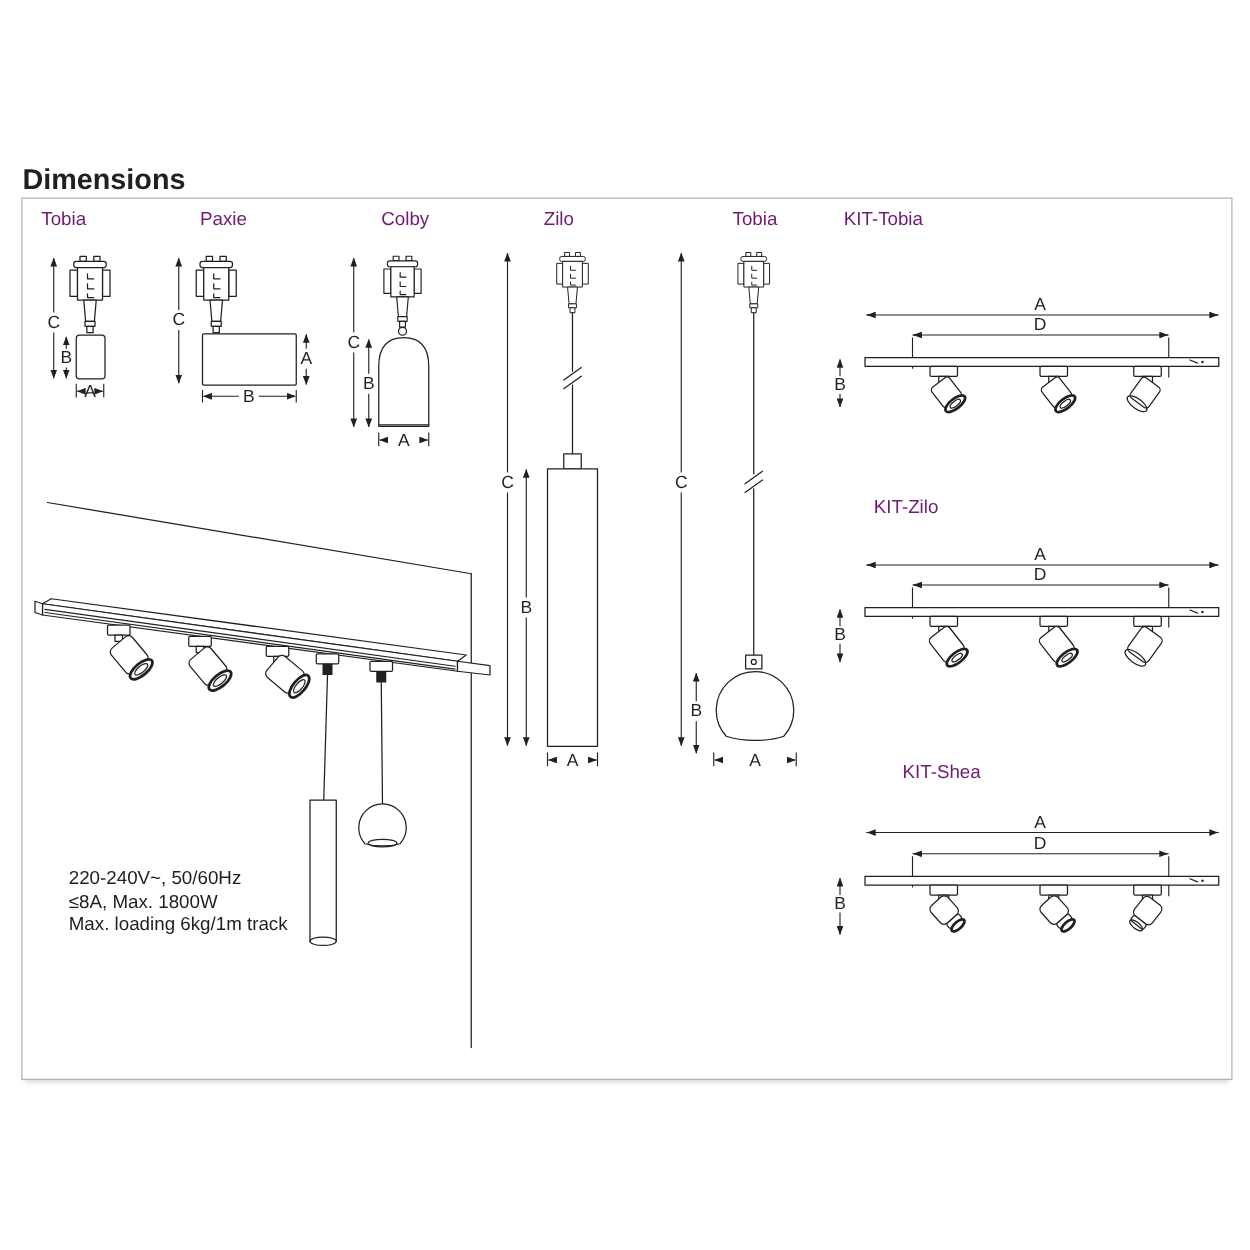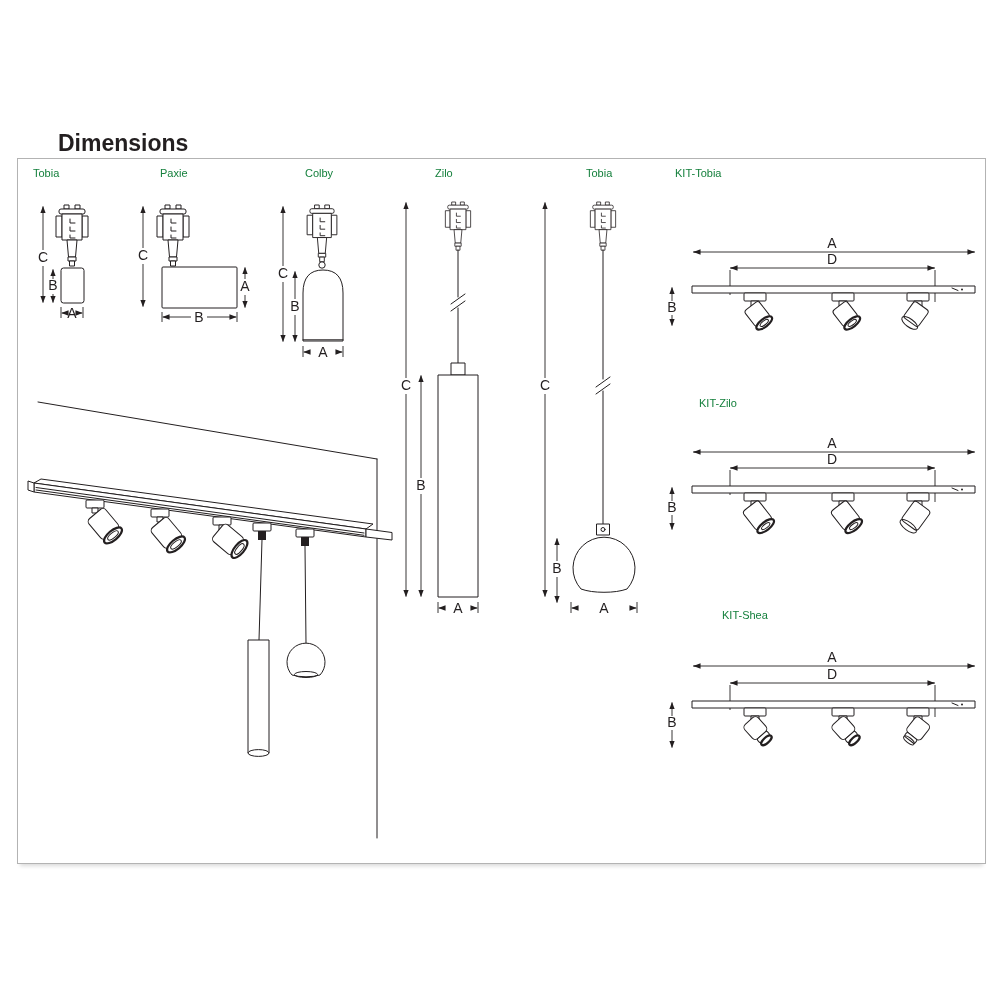--- a/index.html
+++ b/index.html
@@ -1,21 +1,21 @@
 <!DOCTYPE html>
 <html><head>
 <meta charset="utf-8">
 <style>
   html,body{margin:0;padding:0;background:#fff;}
   .page{position:relative;width:1000px;height:1000px;background:#fff;overflow:hidden;
         font-family:"Liberation Sans",sans-serif;color:#231f20;}
-  .title{position:absolute;left:18px;top:130px;font-size:23px;font-weight:bold;color:#231f20;margin-left:40px;}
+  .title{position:absolute;left:18px;top:130px;font-size:23px;font-weight:bold;color:#231f20;}
   .frame{position:absolute;left:17px;top:158px;width:967px;height:704px;
          border:1px solid #b3b3b3;box-shadow:0 5px 4px -3px rgba(0,0,0,.15);}
-  .plabel{position:absolute;font-size:11px;color:#15803d;white-space:nowrap;}
+  .plabel{position:absolute;font-size:15px;color:#701a75;white-space:nowrap;}
   .specs{position:absolute;left:55px;top:694px;font-size:15px;line-height:18.5px;color:#231f20;}
   .art{position:absolute;left:0;top:0;width:1000px;height:1000px;}
   
   .o{fill:#fff;stroke:#231f20;stroke-width:1;stroke-linejoin:round;}
   .s{fill:none;stroke:#231f20;stroke-width:1;stroke-linejoin:round;stroke-linecap:round;}
   .d{fill:none;stroke:#231f20;stroke-width:.9;}
   .k{fill:#231f20;stroke:none;}
   .lens{fill:#fff;stroke:#231f20;stroke-width:2.2;}
   .lens2{fill:none;stroke:#231f20;stroke-width:1;}
   .dl{font-family:"Liberation Sans",sans-serif;font-size:14px;fill:#231f20;text-anchor:middle;}
@@ -30,20 +30,25 @@
 
   <div class="plabel" style="left:33px;top:167px">Tobia</div>
   <div class="plabel" style="left:160px;top:167px">Paxie</div>
   <div class="plabel" style="left:305px;top:167px">Colby</div>
   <div class="plabel" style="left:435px;top:167px">Zilo</div>
   <div class="plabel" style="left:586px;top:167px">Tobia</div>
   <div class="plabel" style="left:675px;top:167px">KIT-Tobia</div>
   <div class="plabel" style="left:699px;top:397px">KIT-Zilo</div>
   <div class="plabel" style="left:722px;top:609px">KIT-Shea</div>
 
+  <div class="specs">
+    <div>220-240V~, 50/60Hz</div>
+    <div>≤8A, Max. 1800W</div>
+    <div>Max. loading 6kg/1m track</div>
+  </div>
 
   <svg class="art" viewBox="0 0 1000 1000">
     <defs>
       <marker id="ah" viewBox="0 0 8 6" refX="7.5" refY="3" markerWidth="8" markerHeight="6" orient="auto">
         <path d="M0,0 L8,3 L0,6 Z" fill="#231f20"></path>
       </marker>
       <g id="adapter">
         <rect class="o" x="-8" y="0" width="5" height="4"></rect>
         <rect class="o" x="3" y="0" width="5" height="4"></rect>
         <rect class="o" x="-13" y="4" width="26" height="5" rx="2"></rect>

